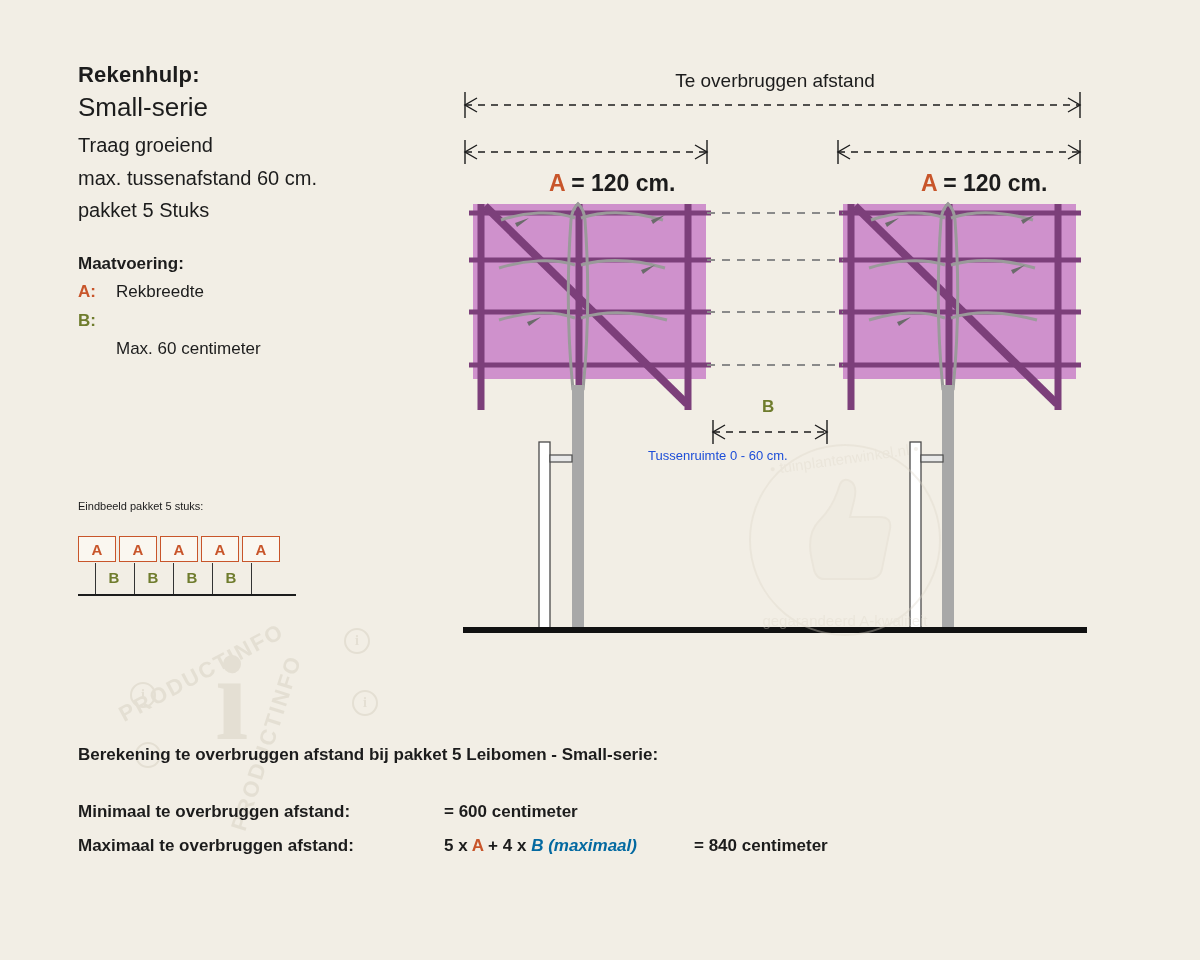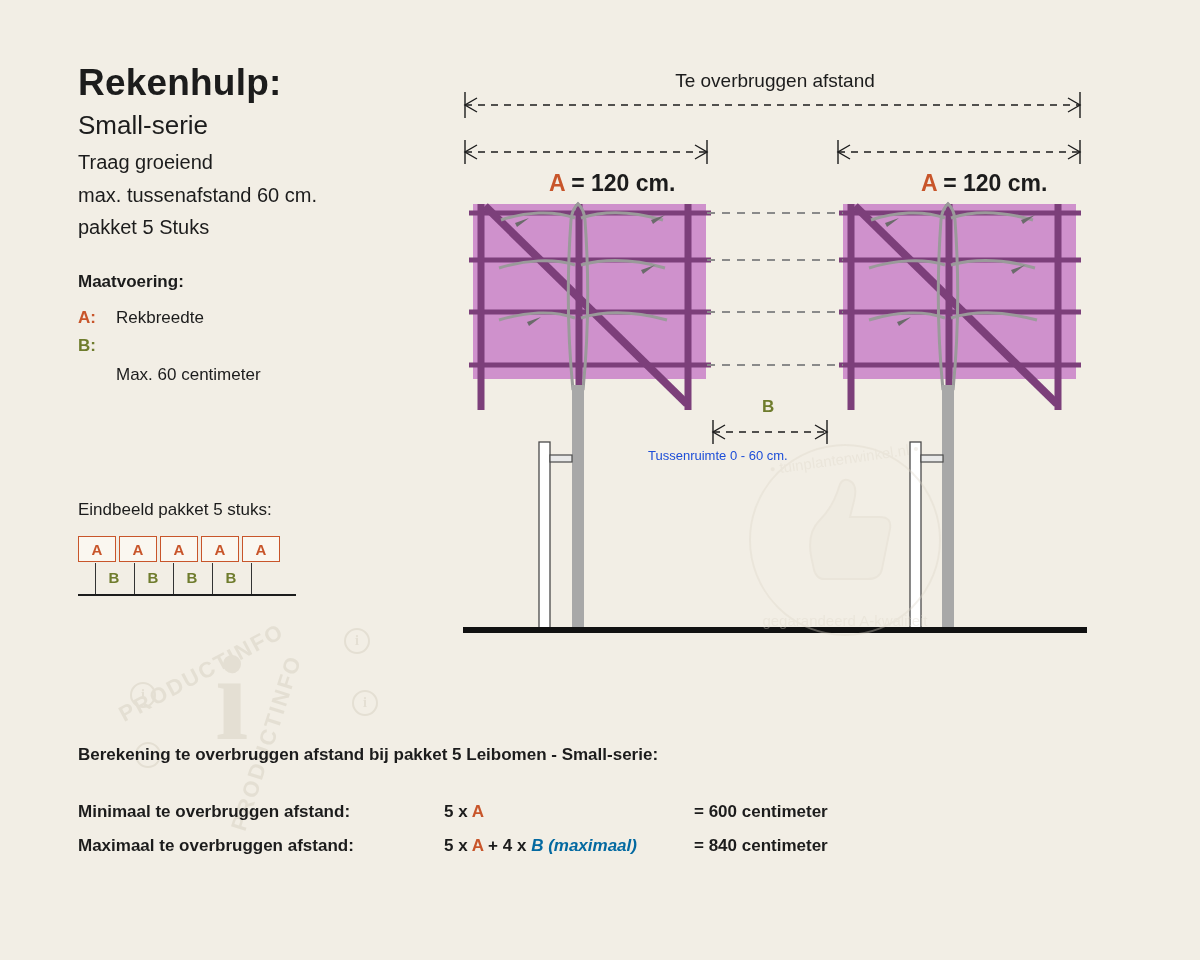--- a/index.html
+++ b/index.html
@@ -22,42 +22,42 @@
   }
 
   
   .left-col {
     position: absolute;
     left: 78px;
     top: 62px;
     width: 380px;
   }
   .title-main {
-    font-size: 37px;
+    font-size: 22px;
     font-weight: bold;
     letter-spacing: .2px;
     margin: 0 0 6px 0;
     line-height: 1.15;
   }
   .title-serie {
     font-size: 26px;
     font-weight: normal;
     margin: 0 0 6px 0;
     line-height: 1.15;
   }
   .sub-line {
     font-size: 20px;
     line-height: 1.62;
   }
 
   .maat-head {
     font-size: 17px;
     font-weight: bold;
     margin-top: 28px;
-    margin-bottom: 12px;
+    margin-bottom: 4px;
   }
   .maat-row {
     display: flex;
     font-size: 17px;
     line-height: 1.68;
   }
   .maat-key {
     width: 38px;
     font-weight: bold;
     flex: 0 0 38px;
@@ -69,21 +69,21 @@
     padding-left: 38px;
     font-size: 17px;
     line-height: 1.68;
   }
 
   
   .eindbeeld-label {
     position: absolute;
     left: 78px;
     top: 500px;
-    font-size: 17px;
+    font-size: 11px;
   }
   .eindbeeld {
     position: absolute;
     left: 78px;
     top: 536px;
     width: 218px;
     height: 82px;
   }
   .eb-row-a {
     position: absolute;
@@ -448,23 +448,20 @@
     </div>
     <div class="b-label" style="left:307px; top:337px;">B</div>
     <div class="tussen-label" style="left:193px; top:388px;">Tussenruimte 0 - 60 cm.</div>
   </div>
 
   <div class="calc">
     <div class="calc-head">Berekening te overbruggen afstand bij pakket 5 Leibomen - Small-serie:</div>
 
     <div class="calc-row">
       <div class="calc-lbl">Minimaal te overbruggen afstand:</div>
-      <div class="calc-expr">
-        <span>5 x </span><span class="c-a">A</span>
-      </div>
       <div class="calc-res">= 600 centimeter</div>
     </div>
 
     <div class="calc-row">
       <div class="calc-lbl">Maximaal te overbruggen afstand:</div>
       <div class="calc-expr">
         <span>5 x </span><span class="c-a">A</span><span> + 4 x </span><span class="c-b">B (maximaal)</span>
       </div>
       <div class="calc-res">= 840 centimeter</div>
     </div>

